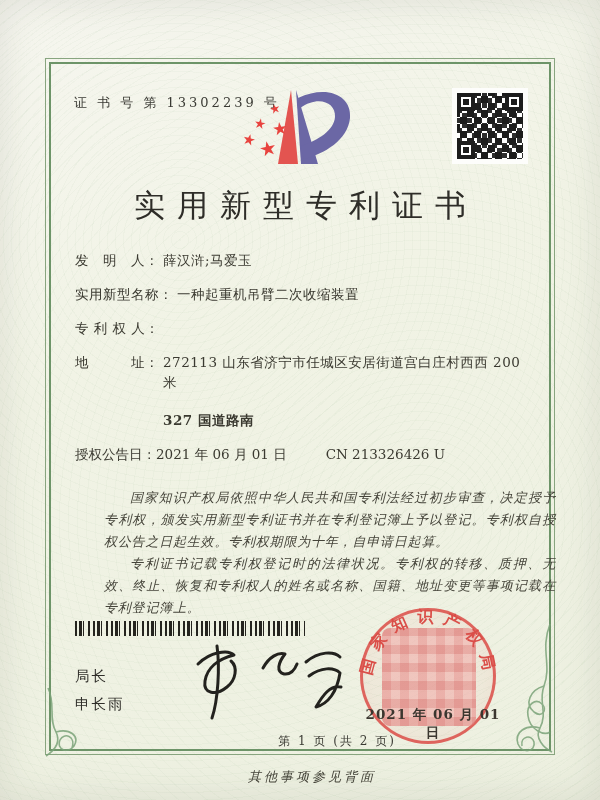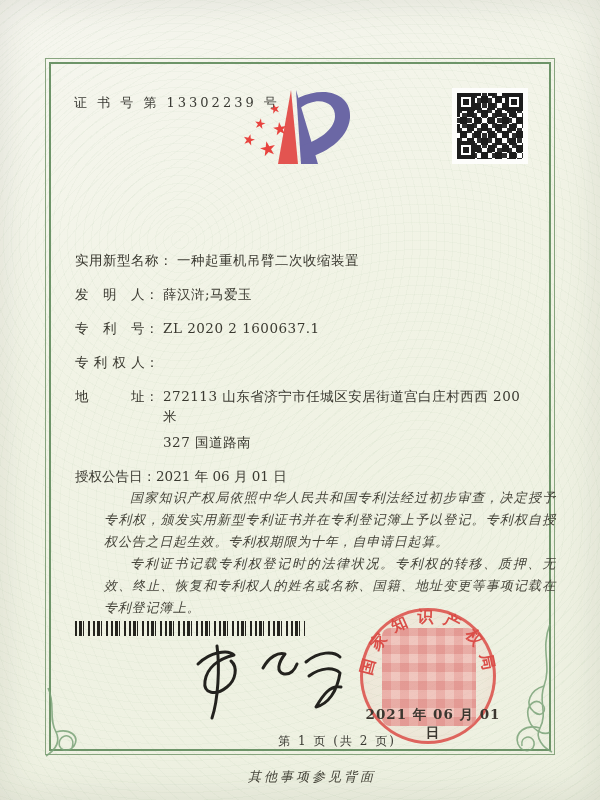--- a/index.html
+++ b/index.html
@@ -35,21 +35,21 @@
   .qr-f::after { content:""; position:absolute; left:2px; top:2px; width:6px; height:6px; background:#1c1c1c; }
   .qr-f.tl { left:0; top:0; } .qr-f.tr { right:0; top:0; } .qr-f.bl { left:0; bottom:0; }
   
   .title { left:45px; top:185px; width:510px; text-align:center; font-size:31px;
     letter-spacing:12px; color:#2e2d28; font-weight:500; text-indent:12px; }
   
   .fields { left:75px; top:250px; width:450px; font-size:13.5px; line-height:20px; color:#3a3930; }
   .row { display:flex; margin-bottom:14px; letter-spacing:.5px; }
   .row .lbl { flex:0 0 auto; white-space:nowrap; }
   .row .val { margin-left:4px; }
-  .addr2 { margin-left:4px; }
+  .addr2 { margin-left:4px;font-weight:bold; }
   .row2 { display:flex; gap:39px; }
   .pair { display:flex; }
   
   .paras { left:75px; top:487px; width:452px; font-size:13px; line-height:22px;
     color:#45443a; font-style:italic; letter-spacing:.8px; text-align:justify;margin-left:29px; }
   .paras p { text-indent:2em; }
   
   .barcode { left:75px; top:621px; width:230px; height:15px;
     background:repeating-linear-gradient(90deg,#25241f 0 2px,transparent 2px 4px,#25241f 4px 7px,transparent 7px 8px,#25241f 8px 9px,transparent 9px 13px,#25241f 13px 15px,transparent 15px 18px); }
   
@@ -101,62 +101,64 @@
   </svg>
 
   <div class="abs qr">
     <div class="qr-px">
       <div class="qr-f tl"></div>
       <div class="qr-f tr"></div>
       <div class="qr-f bl"></div>
     </div>
   </div>
 
+  <div class="abs title">实用新型专利证书</div>
 
   <div class="abs fields">
+    <div class="row">
+      <span class="lbl">发　明　人：</span>
+      <span class="val">薛汉浒;马爱玉</span>
+    </div>
     <div class="row">
       <span class="lbl">实用新型名称：</span>
       <span class="val">一种起重机吊臂二次收缩装置</span>
     </div>
     <div class="row">
-      <span class="lbl">发　明　人：</span>
-      <span class="val">薛汉浒;马爱玉</span>
-    </div>
-    <div class="row">
-      <span class="lbl">专　利　号：</span>
-      <span class="val">ZL 2020 2 1600637.1</span>
-    </div>
-    <div class="row">
       <span class="lbl">专 利 权 人：</span>
     </div>
-    <div class="row" style="margin-bottom:6px">
+    <div class="row" style="margin-bottom:18px">
       <span class="lbl">地　　　址：</span>
       <span class="val">272113 山东省济宁市任城区安居街道宫白庄村西西 200 米</span>
     </div>
     <div class="row" style="margin-bottom:14px">
       <span class="lbl" style="visibility:hidden">地　　　址：</span>
       <span class="addr2">327 国道路南</span>
     </div>
     <div class="row2">
       <span class="pair">
         <span class="lbl">授权公告日：</span>
         <span class="val">2021 年 06 月 01 日</span>
       </span>
       <span class="pair">
+        <span class="val">CN 213326426 U</span>
       </span>
     </div>
   </div>
 
   <div class="abs paras">
     <p>国家知识产权局依照中华人民共和国专利法经过初步审查，决定授予专利权，颁发实用新型专利证书并在专利登记簿上予以登记。专利权自授权公告之日起生效。专利权期限为十年，自申请日起算。</p>
     <p>专利证书记载专利权登记时的法律状况。专利权的转移、质押、无效、终止、恢复和专利权人的姓名或名称、国籍、地址变更等事项记载在专利登记簿上。</p>
   </div>
 
   <div class="abs barcode"></div>
 
+  <div class="abs director">
+    <div>局长</div>
+    <div>申长雨</div>
+  </div>
 
   <svg class="abs sig-svg" viewBox="0 0 180 92" fill="none" stroke="#23221e" stroke-width="3" stroke-linecap="round" stroke-linejoin="round">
     <path d="M30 26 C42 14 60 11 66 17 C50 21 39 30 37 43 C35 56 48 58 59 49 C68 42 70 29 63 23"></path>
     <path d="M49 8 C52 30 50 62 44 80"></path>
     <path d="M95 30 C101 19 110 14 117 16 C110 25 108 34 116 36 C123 37 127 31 129 26"></path>
     <path d="M138 24 C151 13 166 13 172 19"></path>
     <path d="M141 38 C153 29 166 29 172 35 C169 54 160 66 148 69 C155 57 162 47 173 49"></path>
   </svg>
 
   <div class="abs seal">

